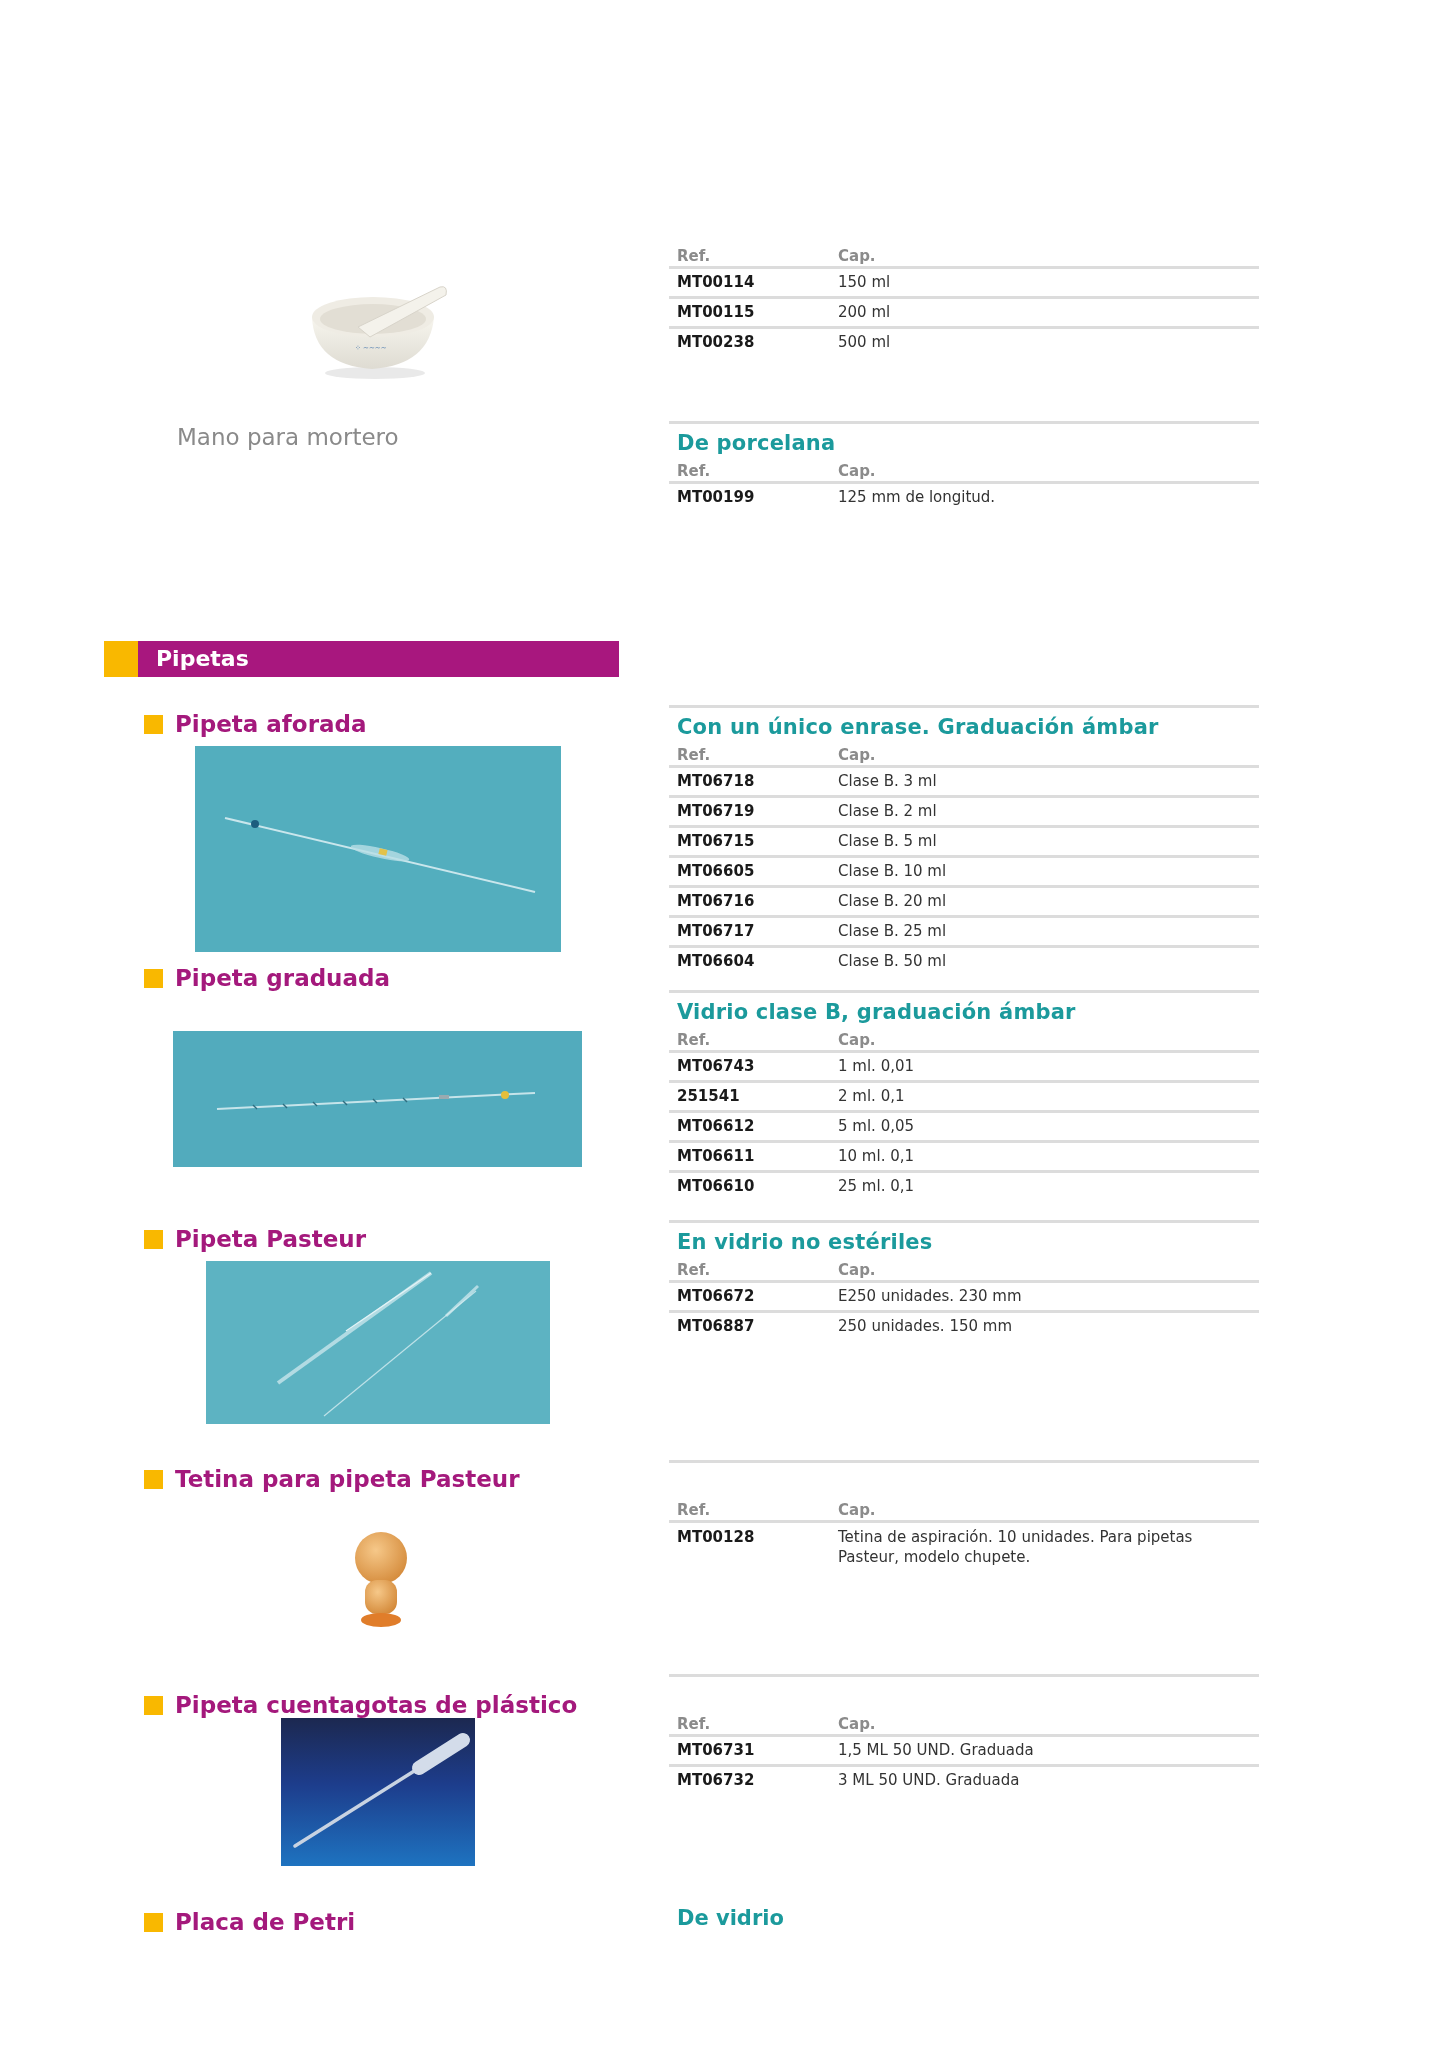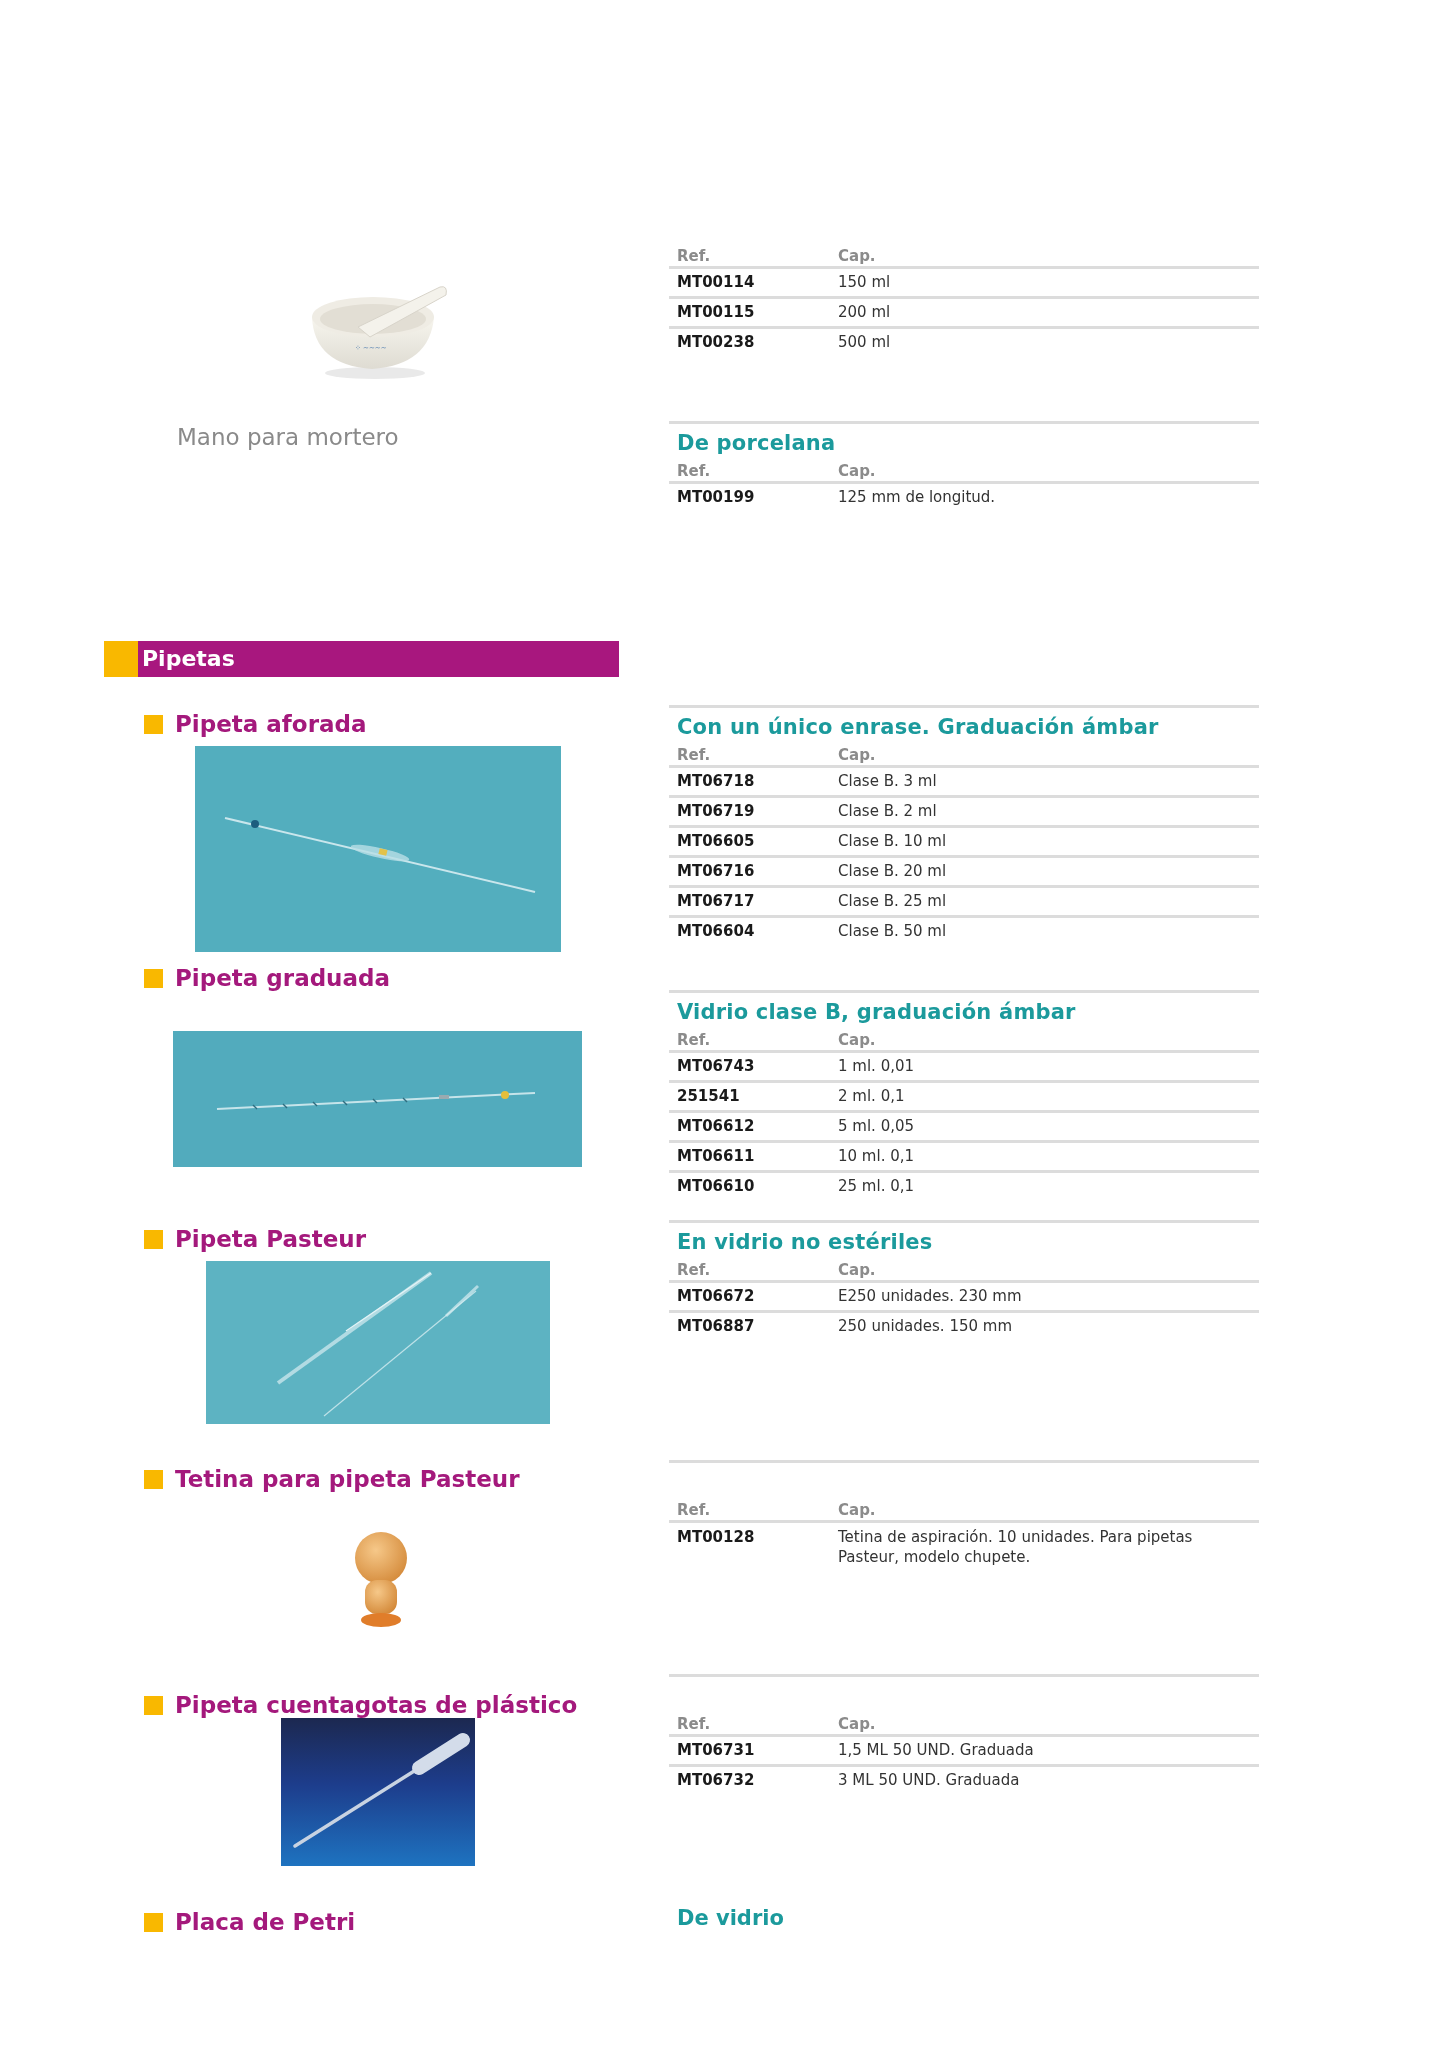--- a/index.html
+++ b/index.html
@@ -22,21 +22,21 @@
     
     .prod-title { position: absolute; left: 144px; display: flex; align-items: center; height: 32px; }
     .prod-title .sq { width: 19px; height: 19px; background: #f9b800; margin-right: 12px; }
     .prod-title .txt { color: #a4197c; font-size: 23px; font-weight: bold; }
 
     .plain-title { position: absolute; left: 177px; top: 424px; color: #8a8a8a; font-size: 23px; }
 
     
     .band { position: absolute; left: 104px; top: 641px; width: 515px; height: 36px; display: flex; }
     .band .tab { width: 34px; height: 100%; background: #f9b800; }
-    .band .bar { flex: 1; background: #a8177e; color: #fff; font-weight: bold; font-size: 22px; line-height: 36px; padding-left: 4px; }
+    .band .bar { flex: 1; background: #a8177e; color: #fff; font-weight: bold; font-size: 22px; line-height: 36px; padding-left: 18px; }
 
     .pic { position: absolute; overflow: hidden; }
     .pic svg { display: block; width: 100%; height: 100%; }
 
     .subtitle-only { position: absolute; left: 677px; top: 1906px; color: #1b9a9c; font-size: 21px; font-weight: bold; }
   </style>
 </head>
 <body>
 
 <div class="pic" style="left:300px; top:265px; width:160px; height:120px;">
@@ -117,20 +117,24 @@
   </div>
   <div class="row">
       <span class="c-ref">MT06718</span>
       <span class="c-cap">Clase B. 3 ml</span>
     </div>
   <div class="row">
       <span class="c-ref">MT06719</span>
       <span class="c-cap">Clase B. 2 ml</span>
     </div>
   <div class="row">
+      <span class="c-ref">MT06715</span>
+      <span class="c-cap">Clase B. 5 ml</span>
+    </div>
+  <div class="row">
       <span class="c-ref">MT06605</span>
       <span class="c-cap">Clase B. 10 ml</span>
     </div>
   <div class="row">
       <span class="c-ref">MT06716</span>
       <span class="c-cap">Clase B. 20 ml</span>
     </div>
   <div class="row">
       <span class="c-ref">MT06717</span>
       <span class="c-cap">Clase B. 25 ml</span>

